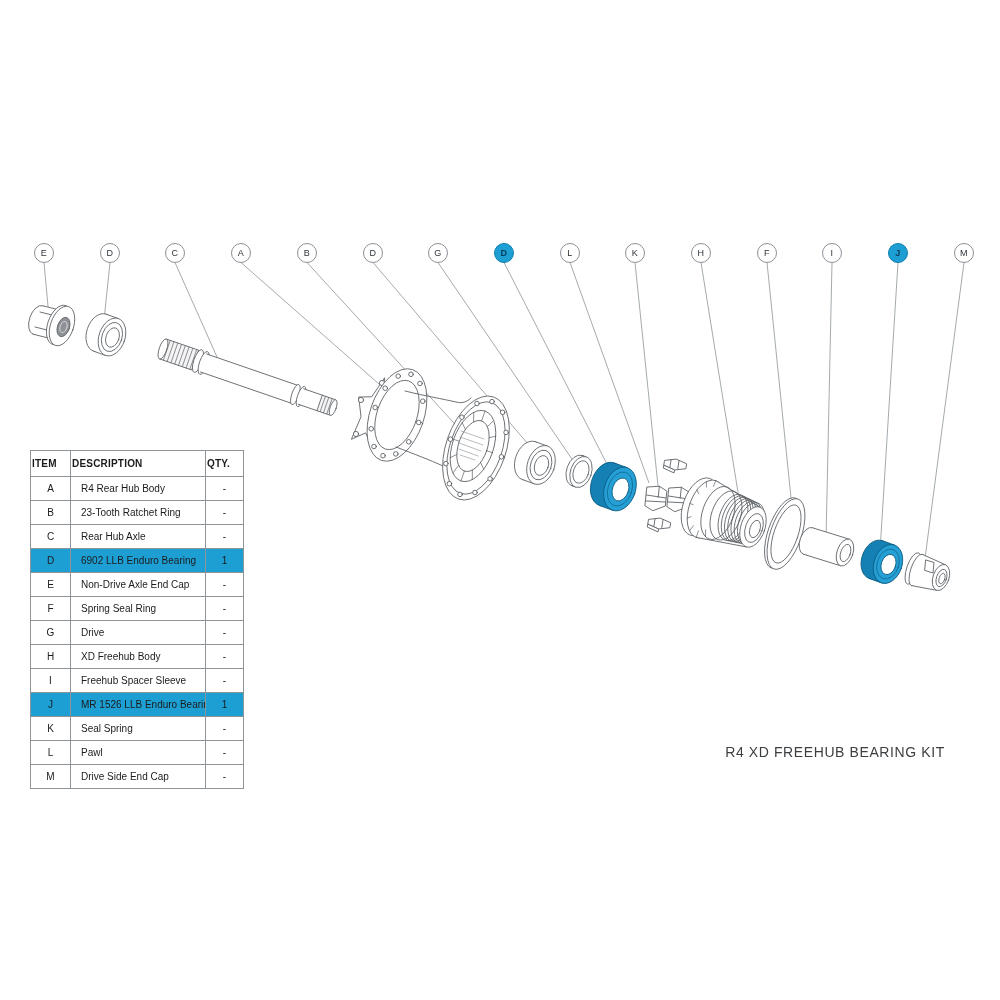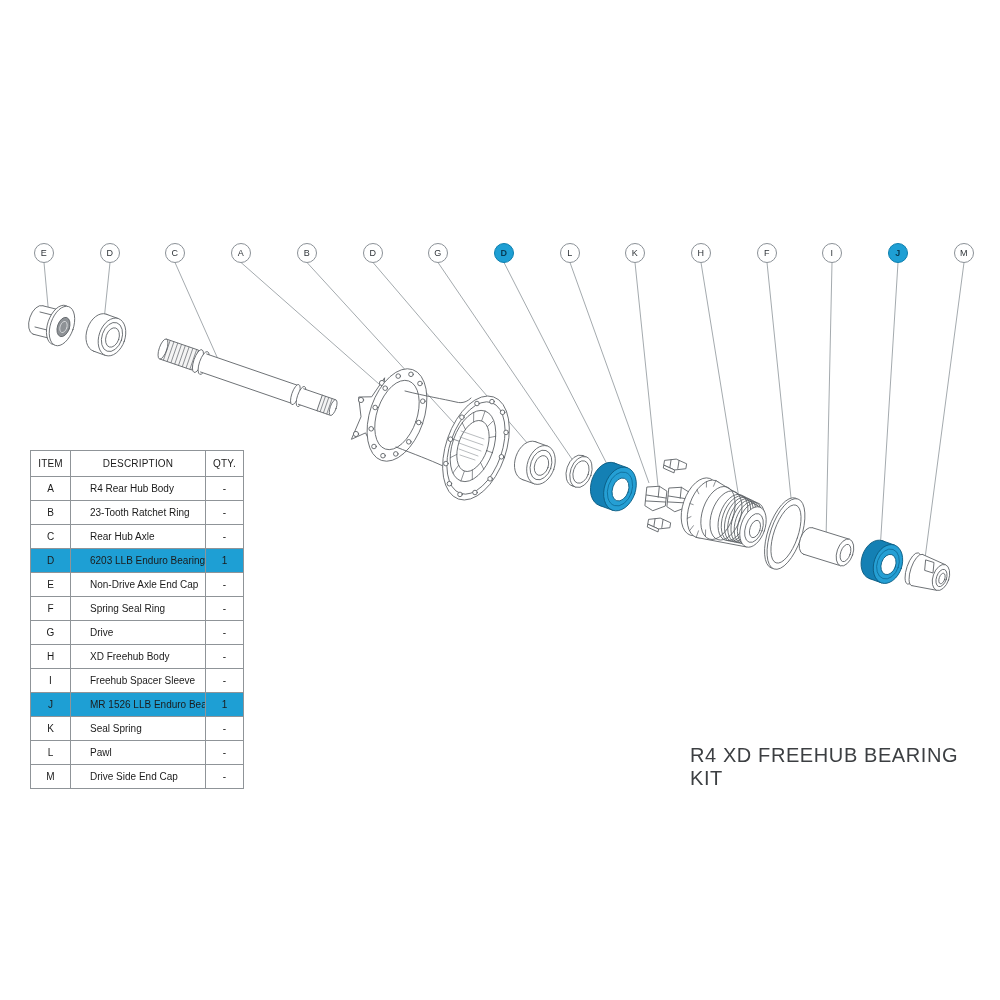--- a/index.html
+++ b/index.html
@@ -22,30 +22,30 @@
 
   
   table.parts-table{
     position:absolute;left:30px;top:450px;width:213px;
     border-collapse:collapse;color:#1b1b1b;table-layout:fixed;
   }
   .parts-table th,.parts-table td{
     border:1px solid #8f9498;font-size:10px;line-height:1;
     overflow:hidden;white-space:nowrap;
   }
-  .parts-table th{height:23px;font-weight:normal;letter-spacing:.2px;text-align:center;}
+  .parts-table th{height:23px;font-weight:bold;letter-spacing:.2px;text-align:left;}
   .parts-table td{height:21px;}
   .parts-table td.c{text-align:center;}
-  .parts-table td.desc{text-align:left;padding-left:19px;}
+  .parts-table td.desc{text-align:left;padding-left:10px;}
   .parts-table tr.hl td{background:#1e9fd4;}
 
   
   .drawing-title{
     position:absolute;left:690px;top:744px;width:290px;
-    text-align:left;font-size:20px;letter-spacing:.6px;color:#3c3f42;
+    text-align:center;font-size:14px;letter-spacing:.6px;color:#3c3f42;
   }
 </style>
 </head>
 <body>
 
 <div class="stage">
 <svg width="1000" height="1000" viewBox="0 0 1000 1000">
 
   <g>
     <line class="leader" x1="44" y1="262.5" x2="49" y2="317"></line>
@@ -390,21 +390,21 @@
         <td class="desc">23-Tooth Ratchet Ring</td>
         <td class="c">-</td>
       </tr>
     <tr>
         <td class="c">C</td>
         <td class="desc">Rear Hub Axle</td>
         <td class="c">-</td>
       </tr>
     <tr class="hl">
         <td class="c">D</td>
-        <td class="desc">6203 LLB Enduro Bearing</td>
+        <td class="desc">6902 LLB Enduro Bearing</td>
         <td class="c">1</td>
       </tr>
     <tr>
         <td class="c">E</td>
         <td class="desc">Non-Drive Axle End Cap</td>
         <td class="c">-</td>
       </tr>
     <tr>
         <td class="c">F</td>
         <td class="desc">Spring Seal Ring</td>

